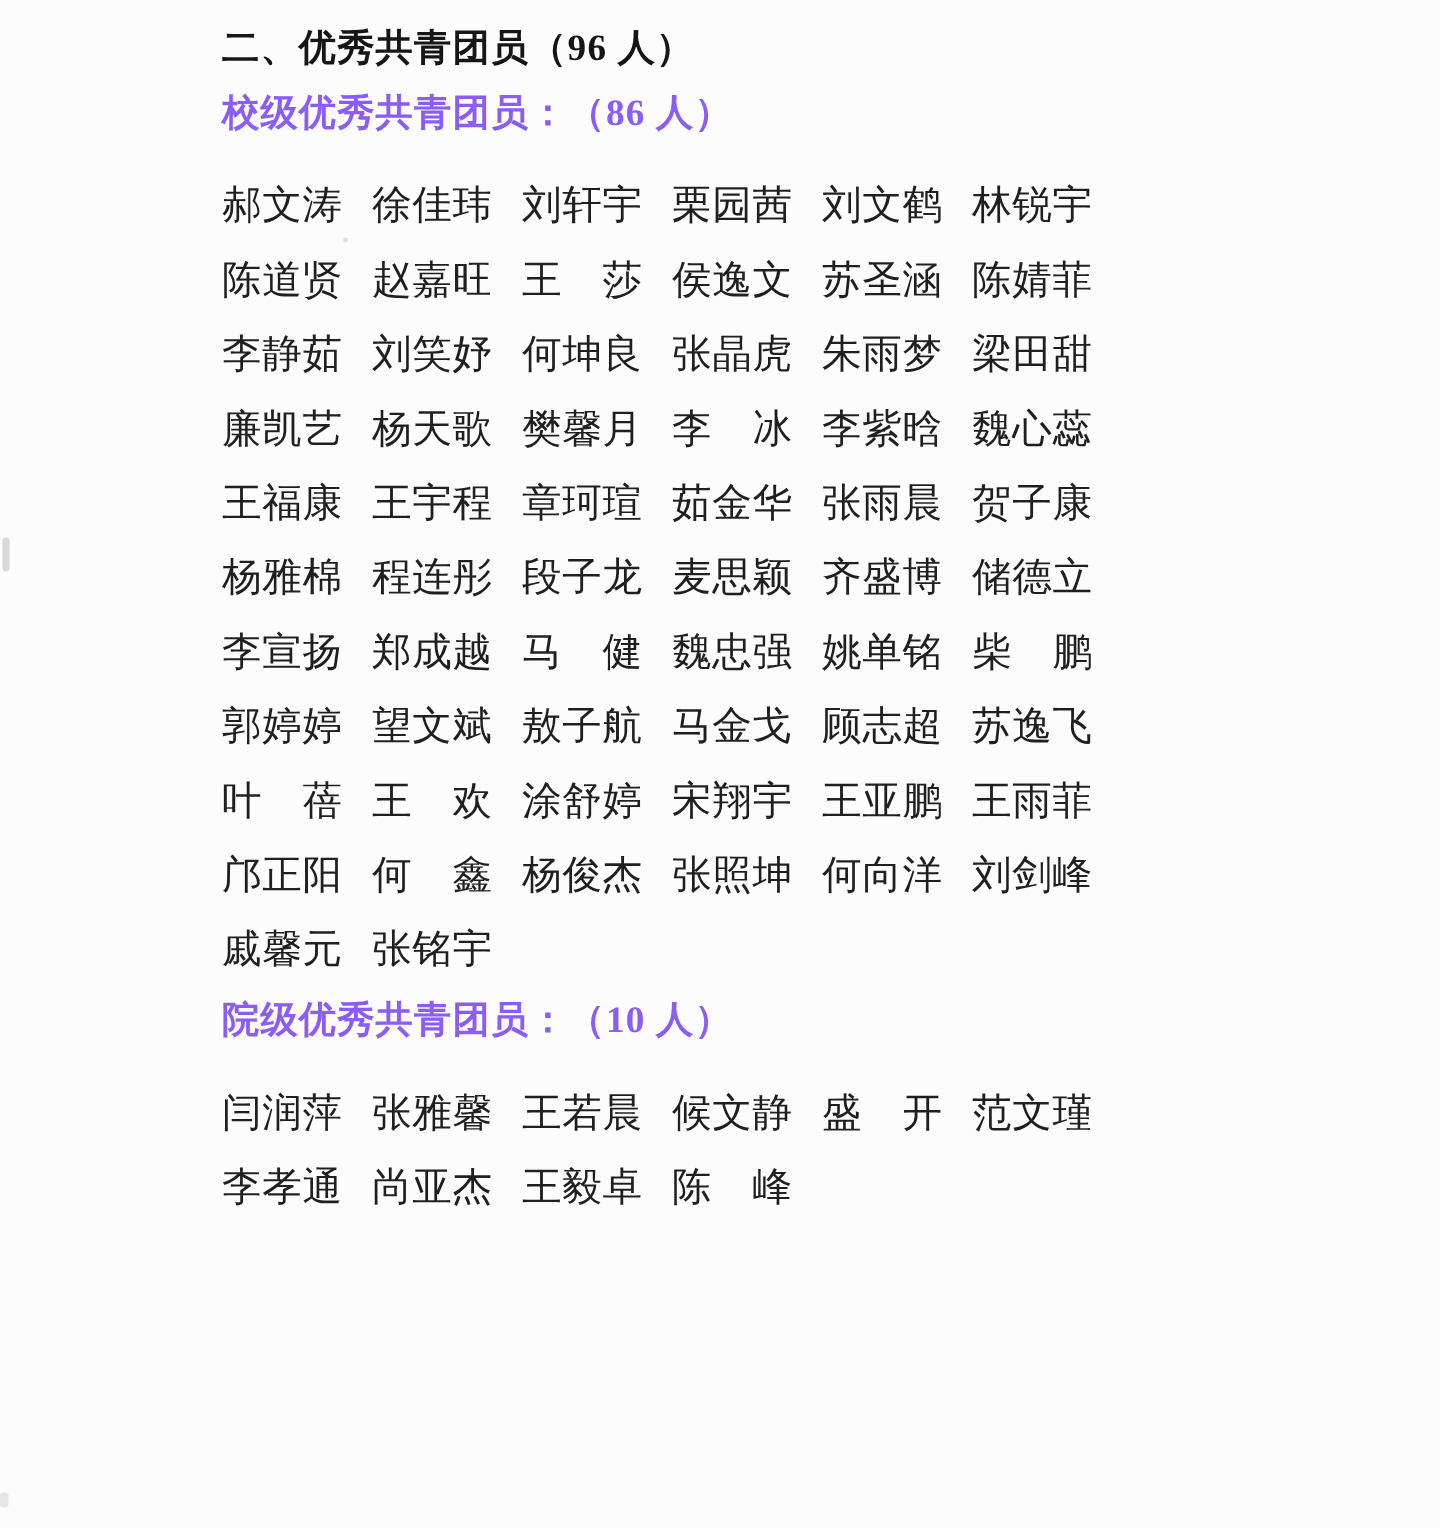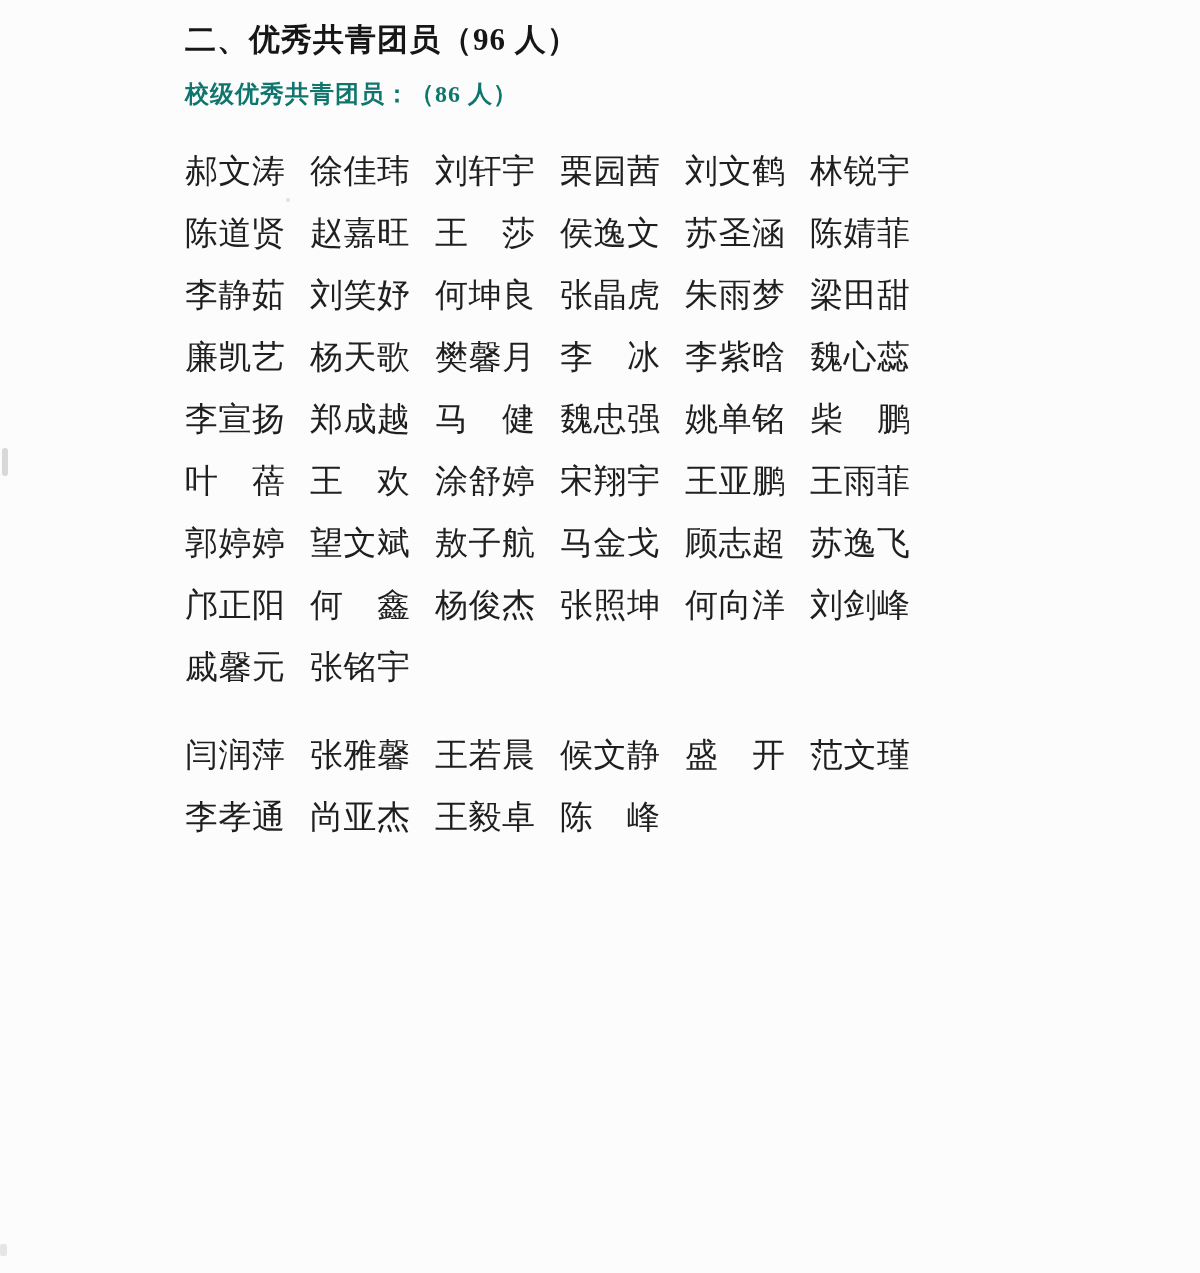--- a/index.html
+++ b/index.html
@@ -29,25 +29,25 @@
   .doc-title {
     margin: 0;
     font-size: 31px;
     font-weight: 700;
     line-height: 40px;
     letter-spacing: 1px;
     color: #161616;
   }
   .section-heading {
     margin: 14px 0 0 0;
-    font-size: 24px;
+    font-size: 31px;
     font-weight: 700;
     line-height: 40px;
     letter-spacing: 1px;
-    color: #0f766e;
+    color: #8b5cf6;
   }
   .name-grid {
     margin-top: 26px;
   }
   .heading-college {
     margin-top: 8px;
   }
   .name-row {
     display: flex;
     height: 62px;
@@ -111,57 +111,74 @@
         </div>
         <div class="name-row">
           <span class="name-cell">廉凯艺</span>
           <span class="name-cell">杨天歌</span>
           <span class="name-cell">樊馨月</span>
           <span class="name-cell">李　冰</span>
           <span class="name-cell">李紫晗</span>
           <span class="name-cell">魏心蕊</span>
         </div>
         <div class="name-row">
+          <span class="name-cell">王福康</span>
+          <span class="name-cell">王宇程</span>
+          <span class="name-cell">章珂瑄</span>
+          <span class="name-cell">茹金华</span>
+          <span class="name-cell">张雨晨</span>
+          <span class="name-cell">贺子康</span>
+        </div>
+        <div class="name-row">
+          <span class="name-cell">杨雅棉</span>
+          <span class="name-cell">程连彤</span>
+          <span class="name-cell">段子龙</span>
+          <span class="name-cell">麦思颖</span>
+          <span class="name-cell">齐盛博</span>
+          <span class="name-cell">储德立</span>
+        </div>
+        <div class="name-row">
           <span class="name-cell">李宣扬</span>
           <span class="name-cell">郑成越</span>
           <span class="name-cell">马　健</span>
           <span class="name-cell">魏忠强</span>
           <span class="name-cell">姚单铭</span>
           <span class="name-cell">柴　鹏</span>
         </div>
         <div class="name-row">
+          <span class="name-cell">郭婷婷</span>
+          <span class="name-cell">望文斌</span>
+          <span class="name-cell">敖子航</span>
+          <span class="name-cell">马金戈</span>
+          <span class="name-cell">顾志超</span>
+          <span class="name-cell">苏逸飞</span>
+        </div>
+        <div class="name-row">
           <span class="name-cell">叶　蓓</span>
           <span class="name-cell">王　欢</span>
           <span class="name-cell">涂舒婷</span>
           <span class="name-cell">宋翔宇</span>
           <span class="name-cell">王亚鹏</span>
           <span class="name-cell">王雨菲</span>
-        </div>
-        <div class="name-row">
-          <span class="name-cell">郭婷婷</span>
-          <span class="name-cell">望文斌</span>
-          <span class="name-cell">敖子航</span>
-          <span class="name-cell">马金戈</span>
-          <span class="name-cell">顾志超</span>
-          <span class="name-cell">苏逸飞</span>
         </div>
         <div class="name-row">
           <span class="name-cell">邝正阳</span>
           <span class="name-cell">何　鑫</span>
           <span class="name-cell">杨俊杰</span>
           <span class="name-cell">张照坤</span>
           <span class="name-cell">何向洋</span>
           <span class="name-cell">刘剑峰</span>
         </div>
         <div class="name-row">
           <span class="name-cell">戚馨元</span>
           <span class="name-cell">张铭宇</span>
         </div>
       </div>
 
+    <h2 class="section-heading heading-college">院级优秀共青团员：（10 人）</h2>
 
     <div class="name-grid">
         <div class="name-row">
           <span class="name-cell">闫润萍</span>
           <span class="name-cell">张雅馨</span>
           <span class="name-cell">王若晨</span>
           <span class="name-cell">候文静</span>
           <span class="name-cell">盛　开</span>
           <span class="name-cell">范文瑾</span>
         </div>

